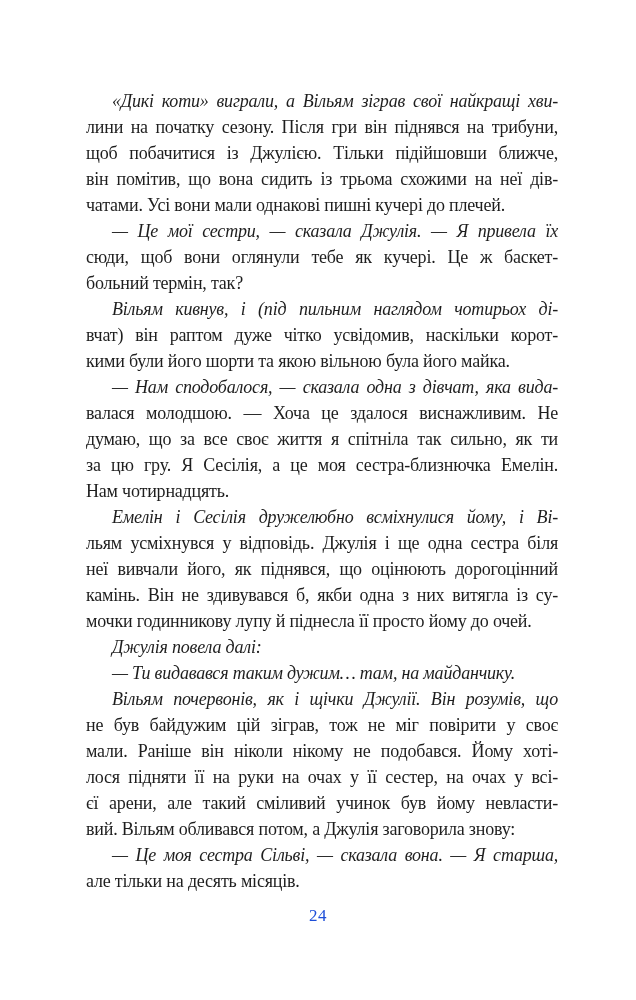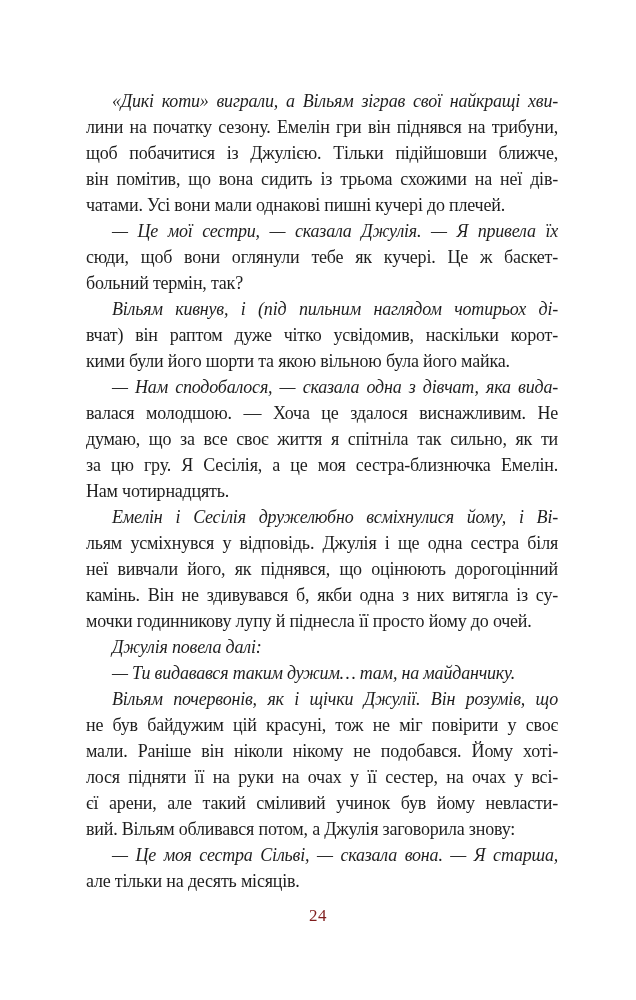--- a/index.html
+++ b/index.html
@@ -46,31 +46,31 @@
     font-style: italic;
   }
   .page-number {
     position: absolute;
     top: 906px;
     left: 0;
     width: 636px;
     text-align: center;
     font-size: 17px;
     letter-spacing: 0.5px;
-    color: #7f1d1d;
+    color: #1d4ed8;
   }
 </style>
 </head>
 <body>
 
 <div class="book-page">
   <div class="text-block">
       <div class="paragraph">
         <div class="line first">«Дикі коти» виграли, а Вільям зіграв свої найкращі хви-</div>
-        <div class="line">лини на початку сезону. Емелін гри він піднявся на трибуни,</div>
+        <div class="line">лини на початку сезону. Після гри він піднявся на трибуни,</div>
         <div class="line">щоб побачитися із Джулією. Тільки підійшовши ближче,</div>
         <div class="line">він помітив, що вона сидить із трьома схожими на неї дів-</div>
         <div class="line last">чатами. Усі вони мали однакові пишні кучері до плечей.</div>
       </div>
       <div class="paragraph">
         <div class="line first">— Це мої сестри, — сказала Джулія. — Я привела їх</div>
         <div class="line">сюди, щоб вони оглянули тебе як кучері. Це ж баскет-</div>
         <div class="line last">больний термін, так?</div>
       </div>
       <div class="paragraph">
@@ -93,21 +93,21 @@
         <div class="line last">мочки годинникову лупу й піднесла її просто йому до очей.</div>
       </div>
       <div class="paragraph">
         <div class="line first last">Джулія повела далі:</div>
       </div>
       <div class="paragraph">
         <div class="line first last">— Ти видавався таким дужим… там, на майданчику.</div>
       </div>
       <div class="paragraph">
         <div class="line first">Вільям почервонів, як і щічки Джулії. Він розумів, що</div>
-        <div class="line">не був байдужим цій красуні, тож не міг повірити у своє</div>
+        <div class="line">не був байдужим цій зіграв, тож не міг повірити у своє</div>
         <div class="line">мали. Раніше він ніколи нікому не подобався. Йому хоті-</div>
         <div class="line">лося підняти її на руки на очах у її сестер, на очах у всі-</div>
         <div class="line">єї арени, але такий сміливий учинок був йому невласти-</div>
         <div class="line last">вий. Вільям обливався потом, а Джулія заговорила знову:</div>
       </div>
       <div class="paragraph">
         <div class="line first">— Це моя сестра Сільві, — сказала вона. — Я старша,</div>
         <div class="line last">але тільки на десять місяців.</div>
       </div>
     </div>

